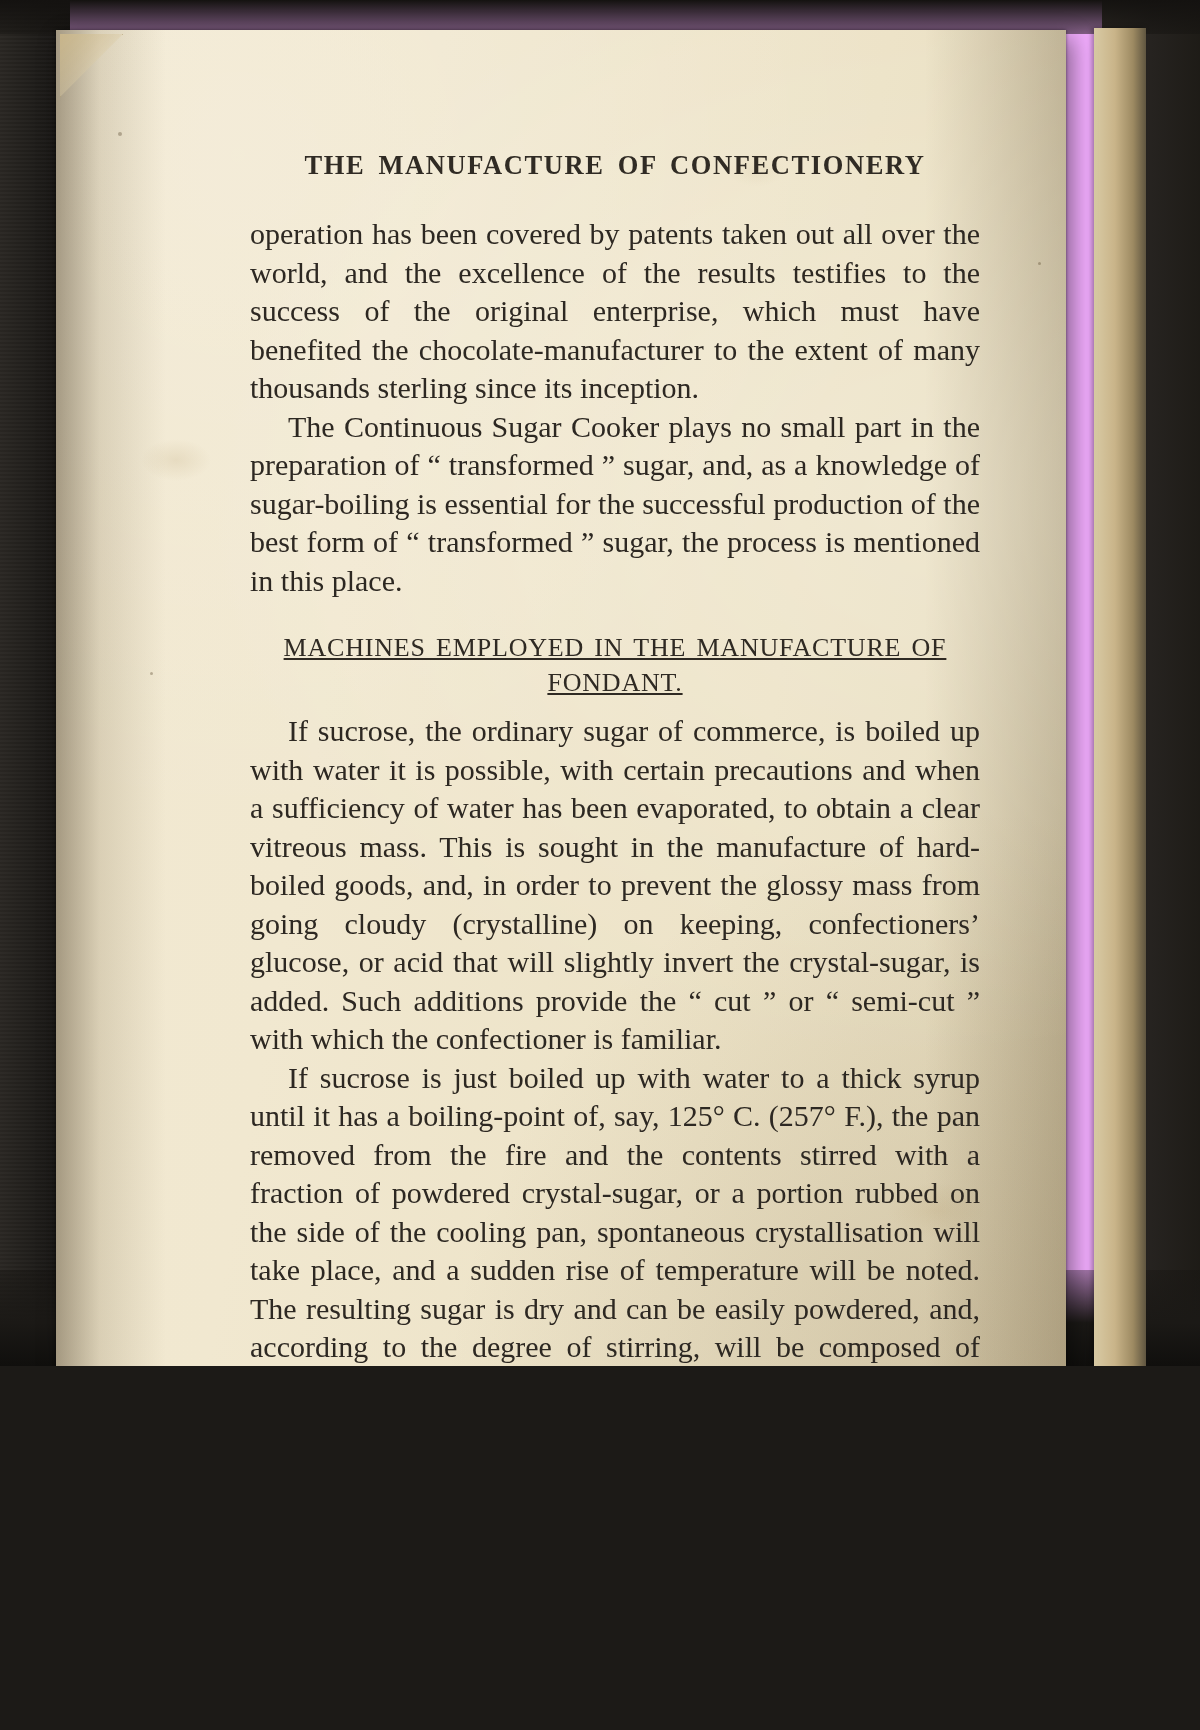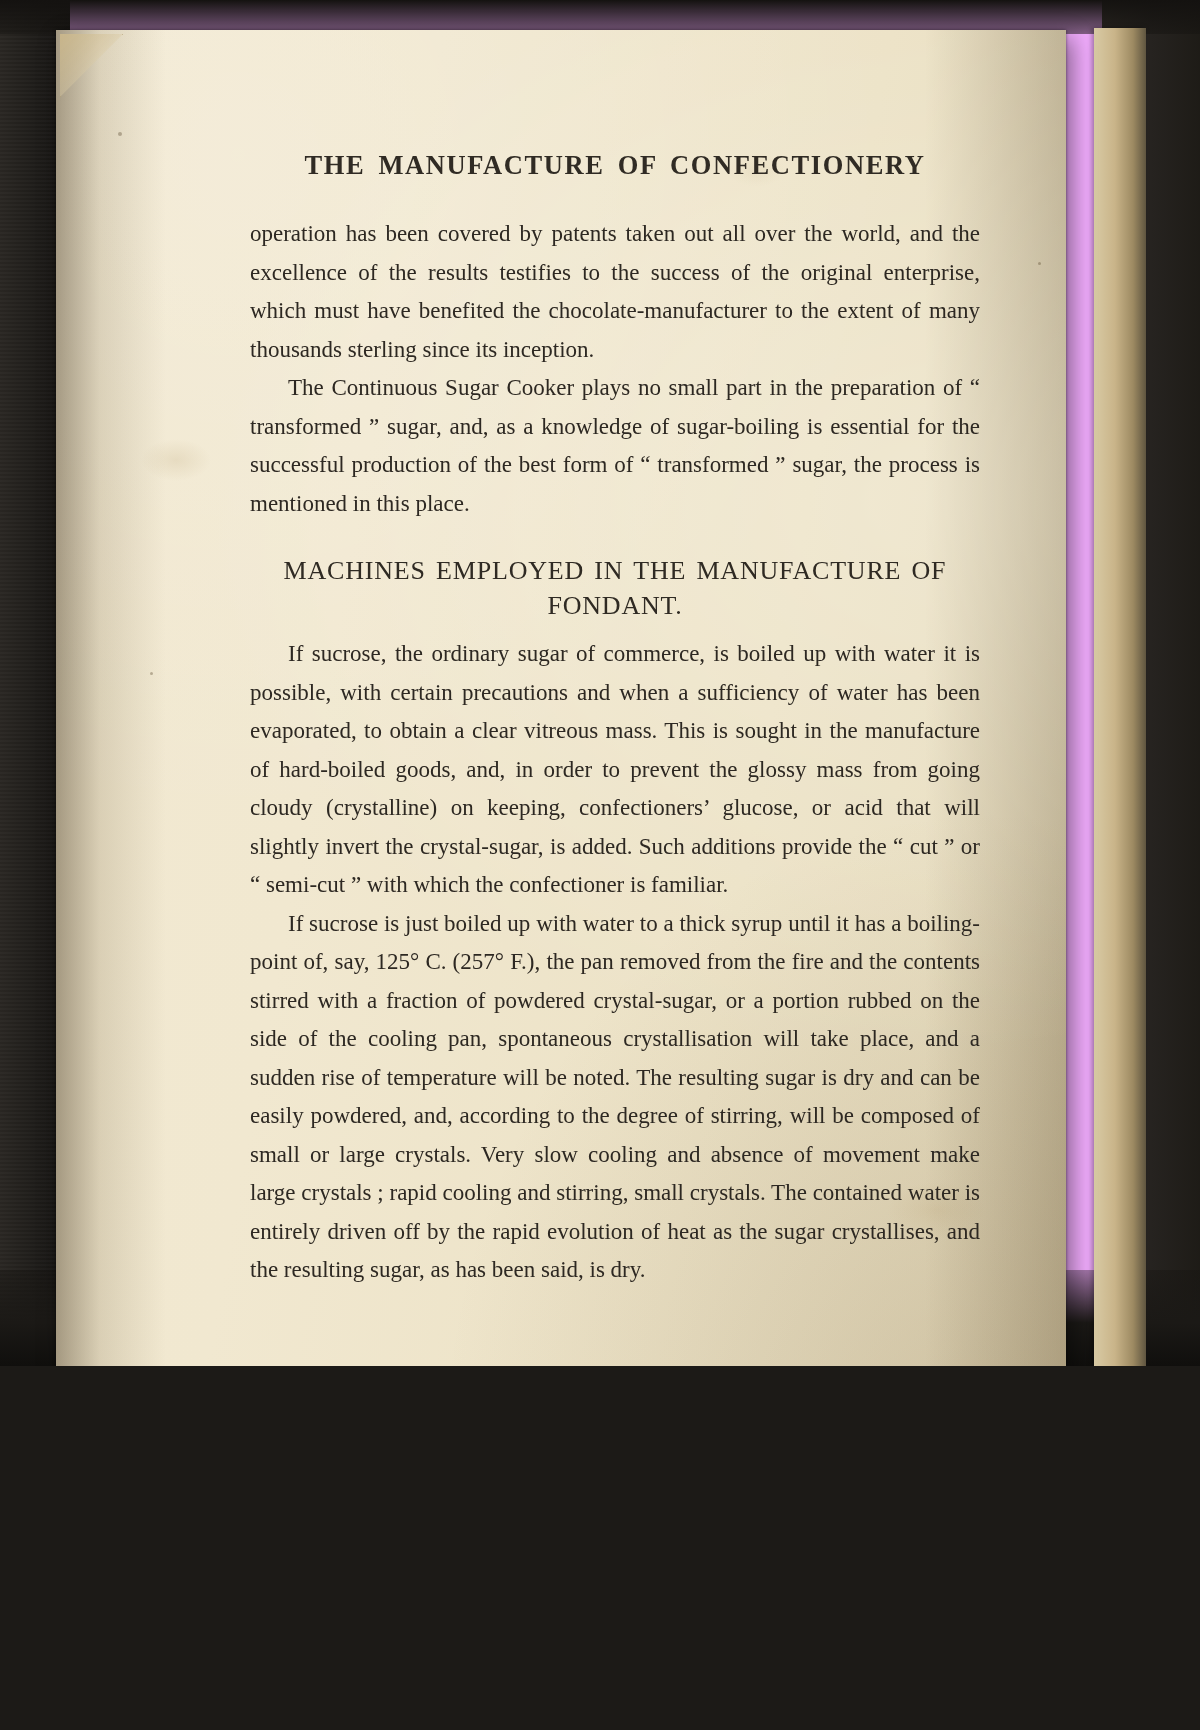--- a/index.html
+++ b/index.html
@@ -132,40 +132,41 @@
     font-size: 26.5px;
     letter-spacing: 1.6px;
     text-align: center;
     margin: 0 0 34px 0;
     color: #302b24;
     word-spacing: 5px;
   }
 
   p.body {
     margin: 0;
-    font-size: 23px;
+    font-size: 30px;
     line-height: 38.5px;
     text-align: justify;
     text-justify: inter-word;
     text-indent: 38px;
     color: #2d2822;
   }
   p.body.first {
     text-indent: 0;
   }
 
   h2.section-head {
     font-size: 26px;
     letter-spacing: 0.8px;
     text-align: center;
     font-weight: normal;
     margin: 30px 0 12px 0;
     line-height: 35px;
     color: #2f2a23;
     word-spacing: 3px;
+    text-decoration: underline;
   }
 
   .folio {
     position: absolute;
     left: 258px;
     top: 1374px;
     font-size: 26px;
     color: #332e26;
   }
 

